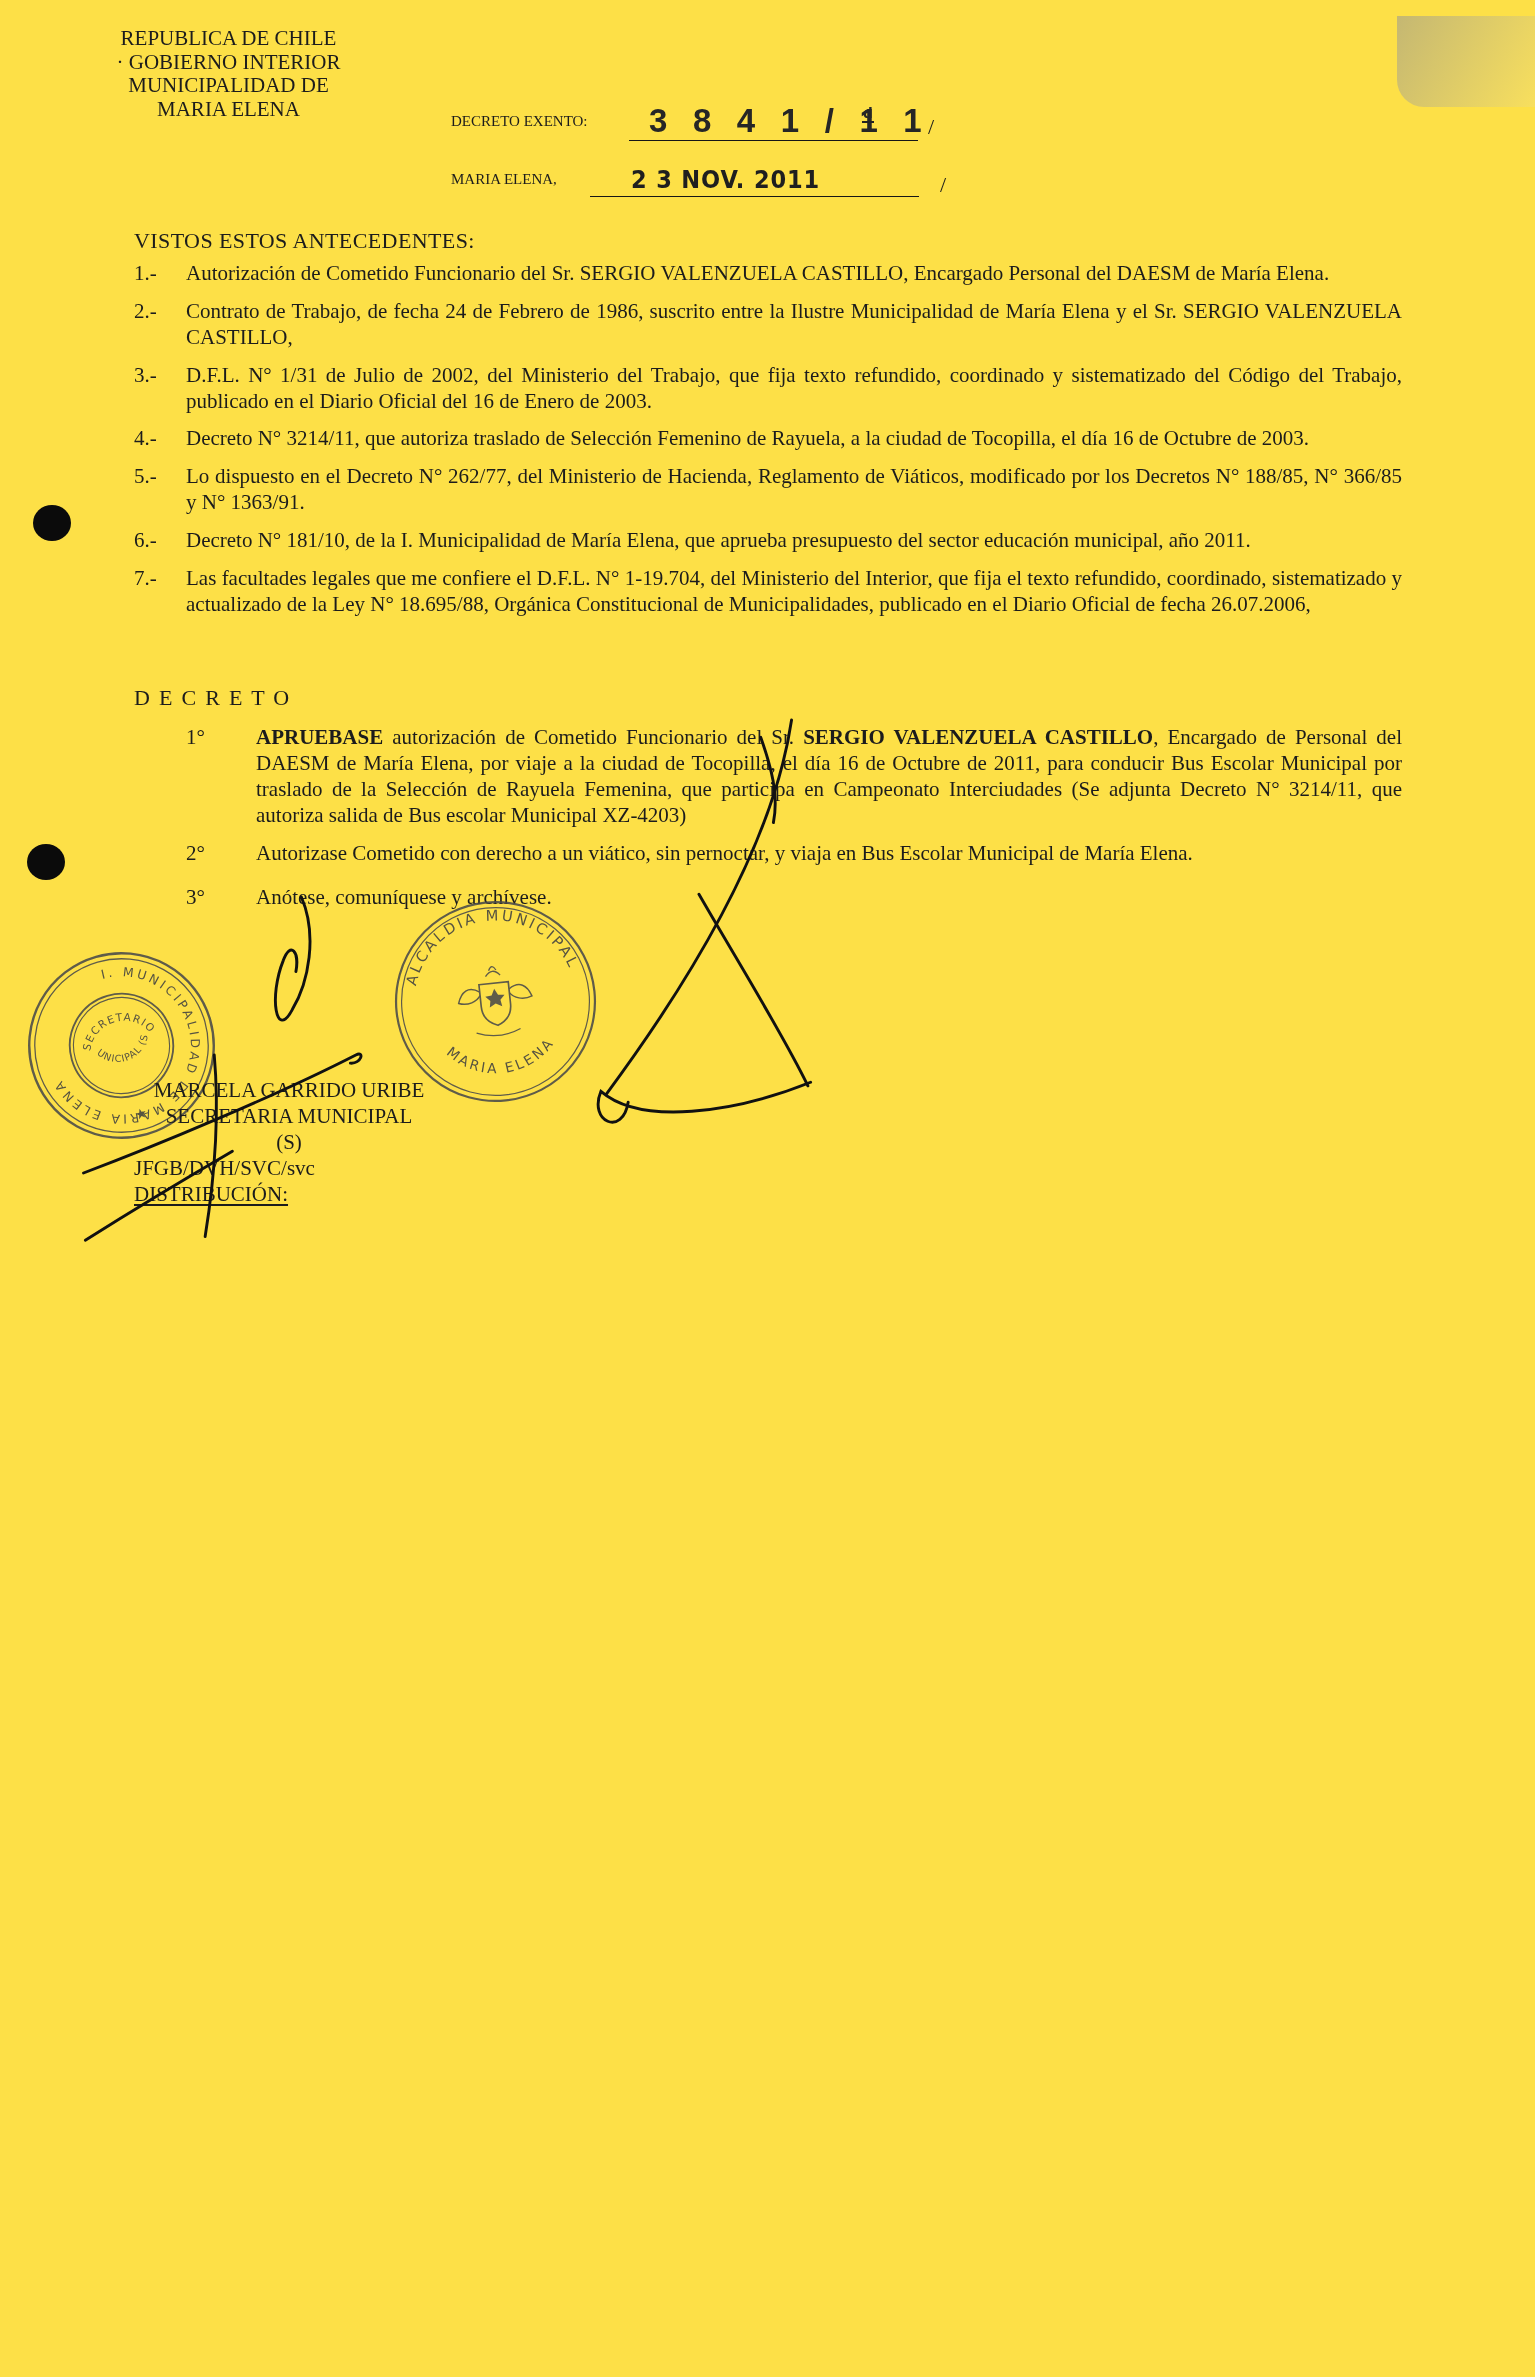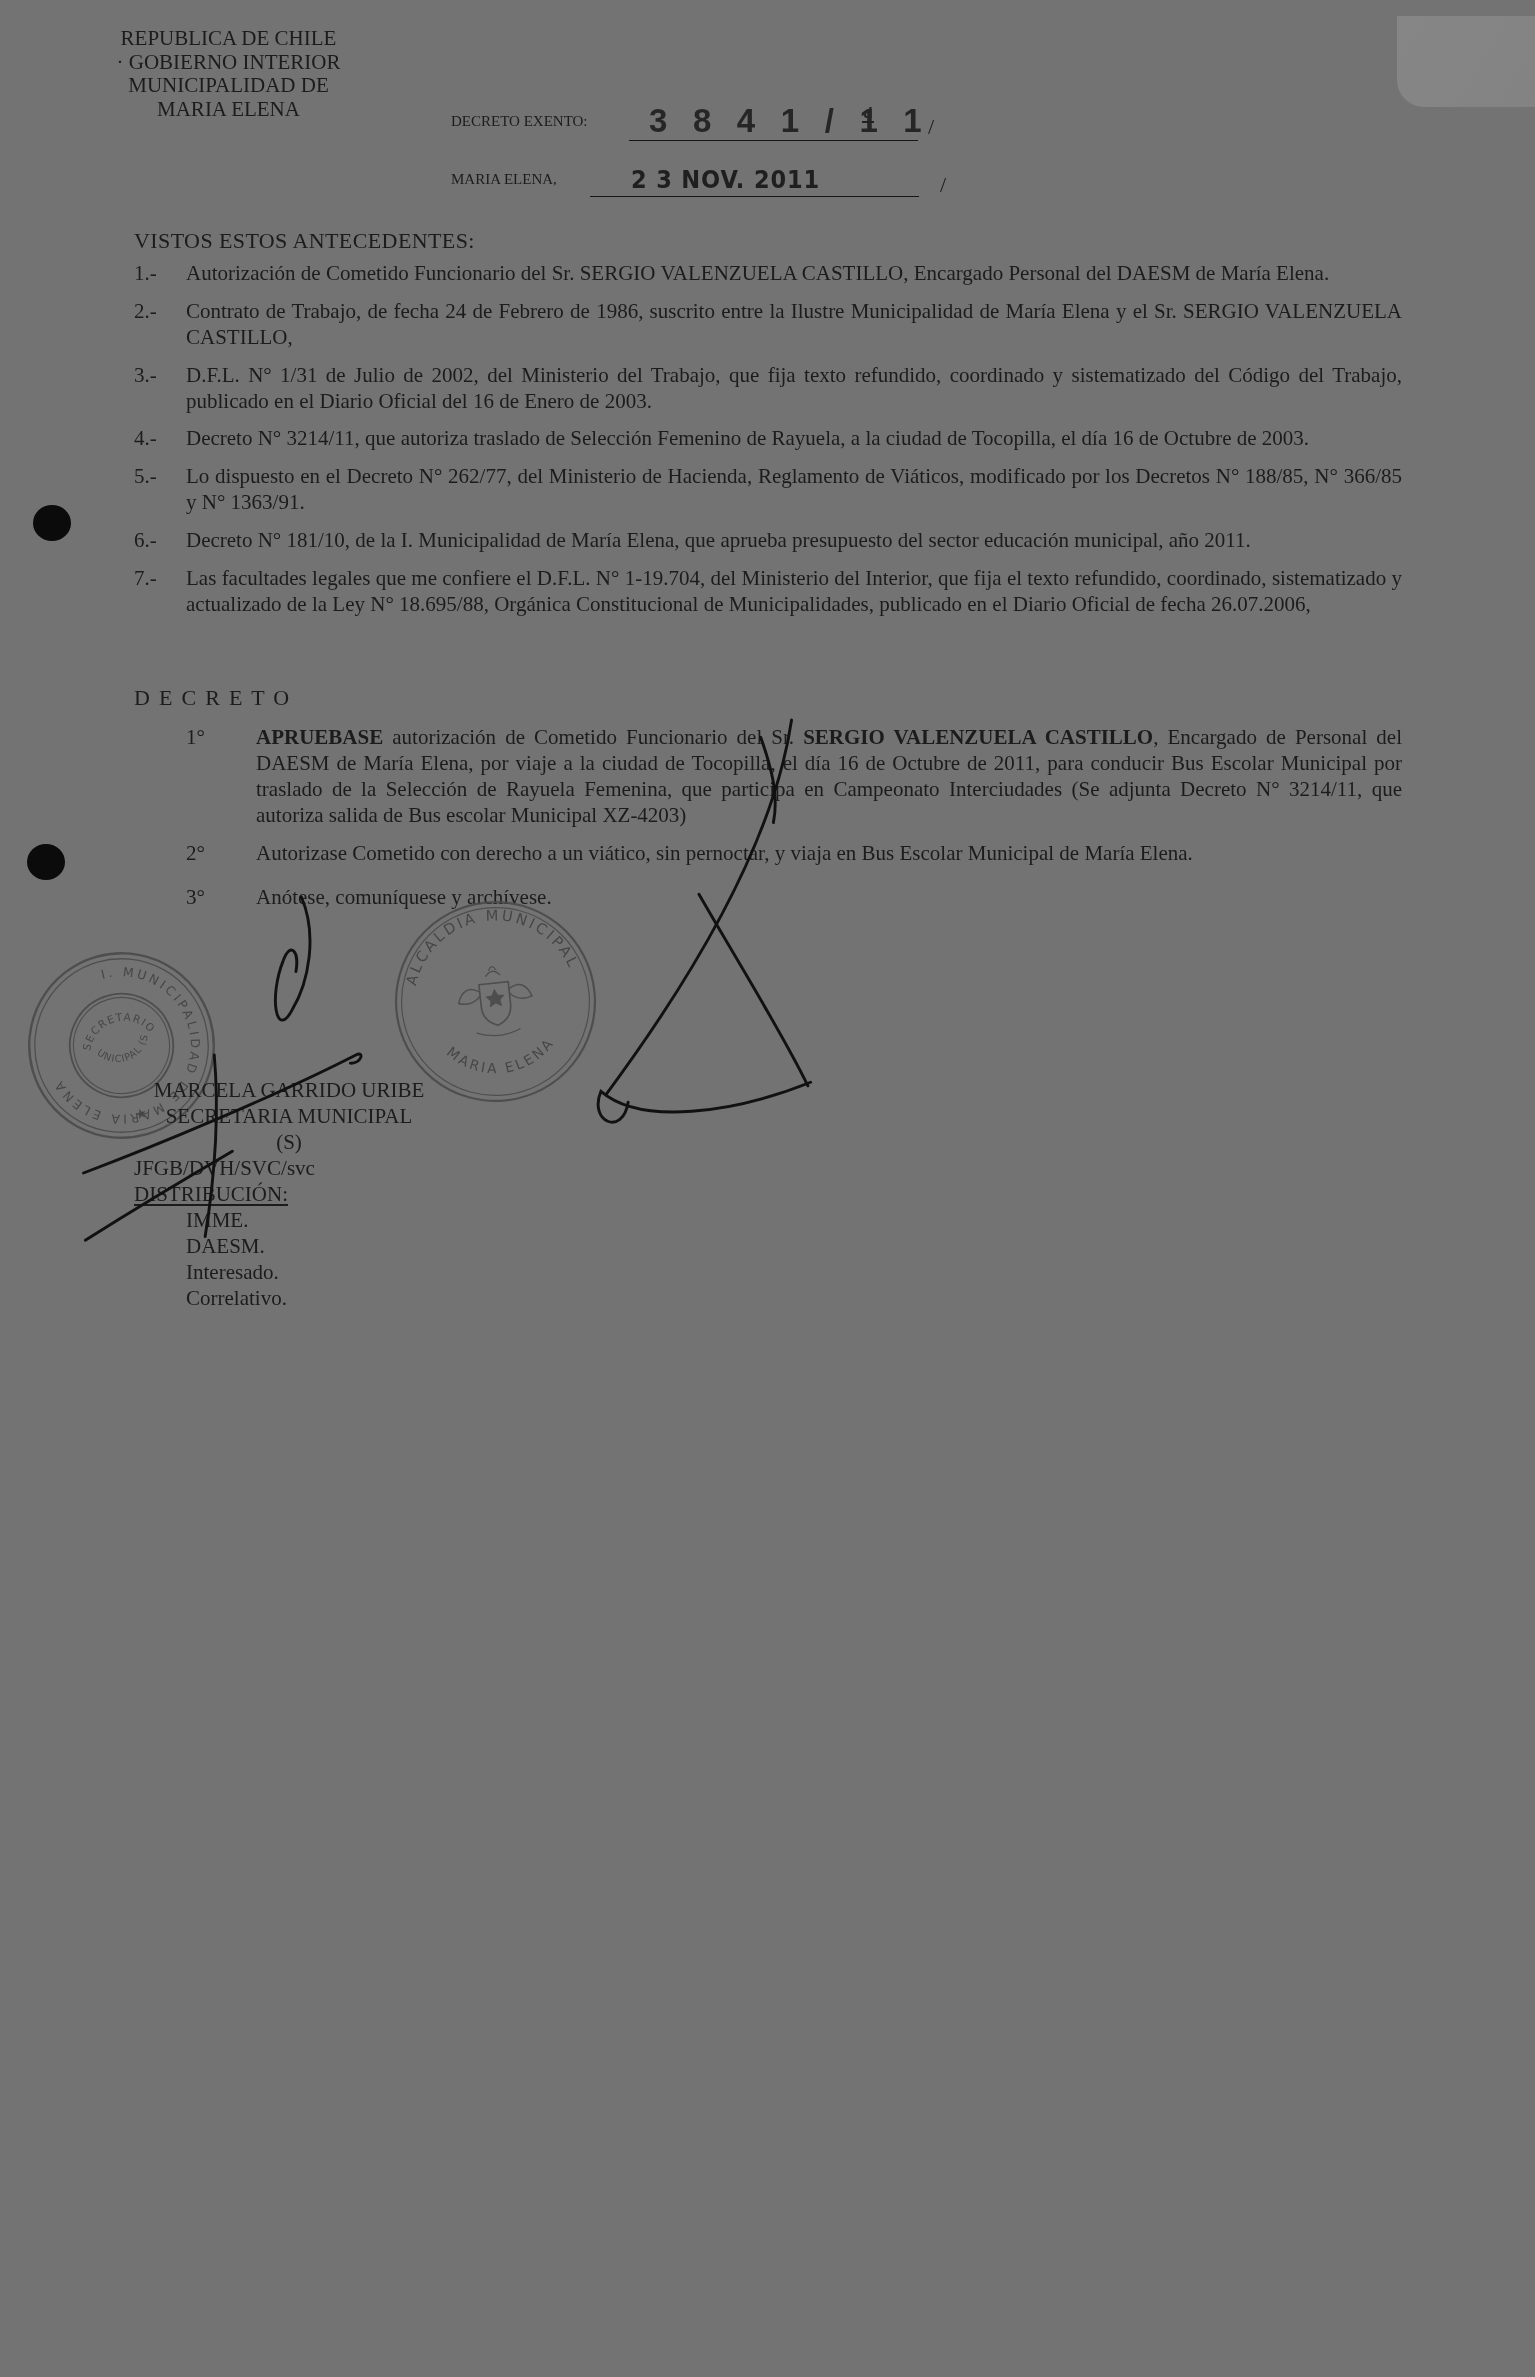--- a/index.html
+++ b/index.html
@@ -1,19 +1,19 @@
 <!DOCTYPE html>
 <html style="font-size:14.5px"><head>
 <meta charset="utf-8">
 <style>
   html,body{margin:0;padding:0;background:#9a9a9a;}
   .page{
     position:relative;
     width:1535px;height:2377px;
-    background:#737373;
+    background:#fde047;
     font-family:"Liberation Serif", serif;
     color:#1c1c1c;
     overflow:hidden;
   }
   .abs{position:absolute;}
   
   .corner-shade{
     position:absolute; right:0; top:16.3px; width:138px; height:91px;
     background:linear-gradient(120deg, rgba(150,150,150,.55), rgba(220,220,220,.15));
     border-bottom-left-radius:27px;
@@ -200,26 +200,20 @@
 
   <div class="abs sig-block sig-center" style="left:109px;top:1077px;width:272px;">
     <div>MARCELA GARRIDO URIBE</div>
     <div>SECRETARIA MUNICIPAL (S)</div>
   </div>
 
 
   <div class="abs footer" style="left:134px;top:1155px;">
     <div>JFGB/DVH/SVC/svc</div>
     <div class="underlined">DISTRIBUCIÓN:</div>
-    <div class="dist-items">
-      <div>IMME.</div>
-      <div>DAESM.</div>
-      <div>Interesado.</div>
-      <div>Correlativo.</div>
-    </div>
   </div>
 
   <svg class="sig-overlay" width="1535" height="1362" viewBox="0 0 1691 1500">
 
     <path class="pen" d="M 872 793 C 852 930, 762 1078, 668 1205"></path>
     <path class="pen" d="M 770 985 C 812 1058, 862 1138, 890 1196"></path>
     <path class="pen" d="M 893 1192 C 808 1226, 706 1240, 662 1202 C 648 1236, 686 1252, 692 1214"></path>
     <path class="pen" d="M 838 812 C 850 846, 858 876, 852 906"></path>
 
     <path class="pen" d="M 92 1292 C 172 1262, 302 1208, 392 1162 C 402 1157, 398 1172, 386 1171"></path>

